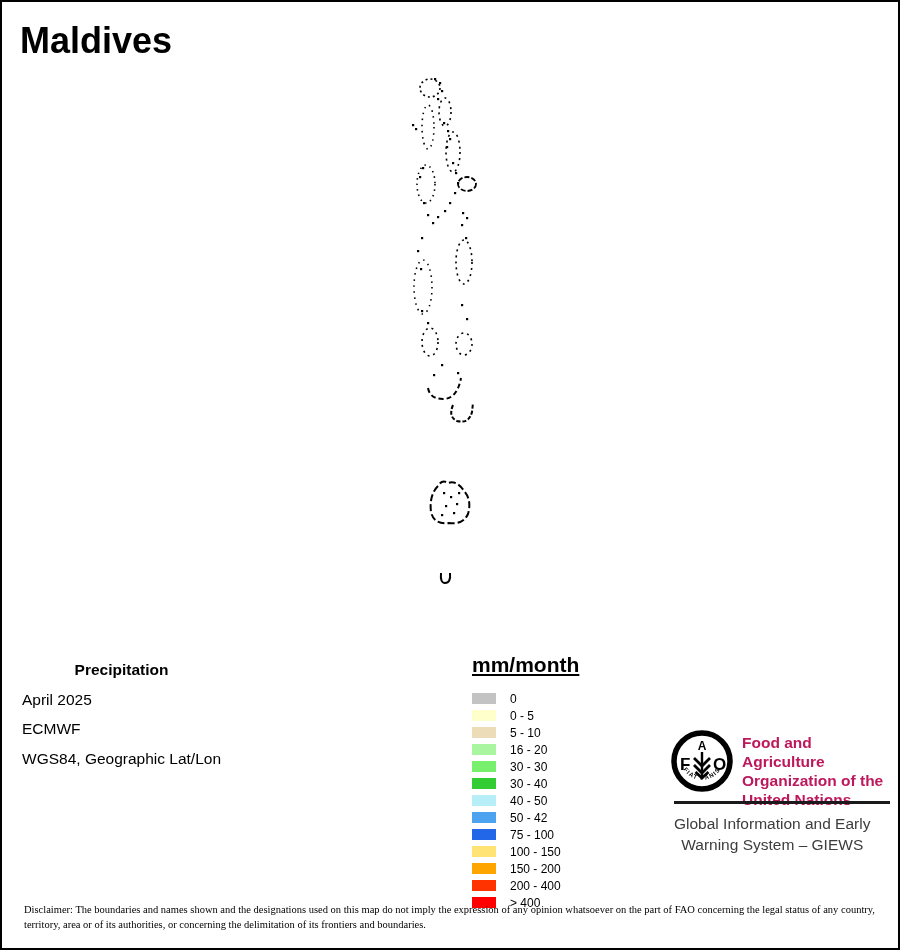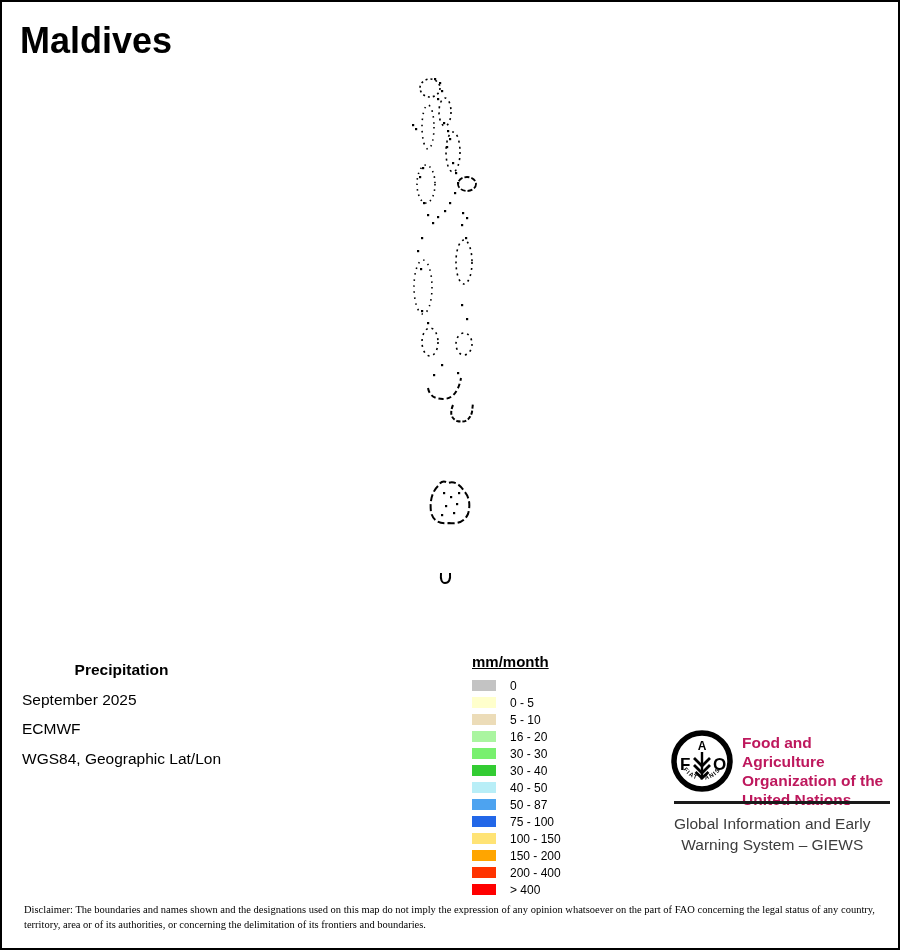--- a/index.html
+++ b/index.html
@@ -10,21 +10,21 @@
   .frame{position:absolute;inset:0;border:2px solid #000;box-sizing:border-box;}
   .map-title{
     position:absolute;left:18px;top:18px;font-size:36px;font-weight:bold;letter-spacing:0;
   }
   .islands-svg{position:absolute;left:395px;top:70px;}
   .info-block{position:absolute;left:20px;top:653px;}
   .info-line{font-size:15.5px;line-height:29.5px;white-space:nowrap;}
   .info-line.bold{font-weight:bold;text-align:center;}
   .legend{position:absolute;left:470px;top:651px;}
   .legend-title{
-    font-size:15px;font-weight:bold;text-decoration:underline;margin-bottom:7px;
+    font-size:21px;font-weight:bold;text-decoration:underline;margin-bottom:13px;
   }
   .legend-row{display:flex;align-items:center;height:17px;}
   .swatch{width:24px;height:11px;display:inline-block;flex:0 0 24px;}
   .legend-label{margin-left:14px;font-size:12px;white-space:nowrap;}
   .fao-block{position:absolute;left:668px;top:725px;width:222px;}
   .fao-logo{position:absolute;left:0;top:2px;}
   .fao-org{
     position:absolute;left:72px;top:6px;font-size:15.5px;font-weight:bold;
     line-height:19px;white-space:pre-line;color:#be185d;
   }
@@ -100,21 +100,21 @@
       <rect x="53" y="424" width="2.2" height="2.2" fill="#000000"></rect>
       <rect x="59" y="431" width="2.2" height="2.2" fill="#000000"></rect>
       <rect x="48" y="433" width="2.2" height="2.2" fill="#000000"></rect>
       <rect x="56" y="440" width="2.2" height="2.2" fill="#000000"></rect>
       <rect x="44" y="442" width="2.2" height="2.2" fill="#000000"></rect>
       <rect x="61" y="420" width="2.2" height="2.2" fill="#000000"></rect>
     </svg>
 
   <div class="info-block">
     <div class="info-line bold">Precipitation</div>
-    <div class="info-line">September 2025</div>
+    <div class="info-line">April 2025</div>
     <div class="info-line">ECMWF</div>
     <div class="info-line">WGS84, Geographic Lat/Lon</div>
   </div>
 
   <div class="legend">
     <div class="legend-title">mm/month</div>
     <div class="legend-rows">
         <div class="legend-row">
           <span class="swatch" style="background: rgb(195, 195, 195);"></span>
           <span class="legend-label">0</span>
@@ -138,21 +138,21 @@
         <div class="legend-row">
           <span class="swatch" style="background: rgb(51, 204, 51);"></span>
           <span class="legend-label">30 - 40</span>
         </div>
         <div class="legend-row">
           <span class="swatch" style="background: rgb(184, 238, 247);"></span>
           <span class="legend-label">40 - 50</span>
         </div>
         <div class="legend-row">
           <span class="swatch" style="background: rgb(77, 163, 240);"></span>
-          <span class="legend-label">50 - 87</span>
+          <span class="legend-label">50 - 42</span>
         </div>
         <div class="legend-row">
           <span class="swatch" style="background: rgb(34, 103, 232);"></span>
           <span class="legend-label">75 - 100</span>
         </div>
         <div class="legend-row">
           <span class="swatch" style="background: rgb(255, 227, 117);"></span>
           <span class="legend-label">100 - 150</span>
         </div>
         <div class="legend-row">

